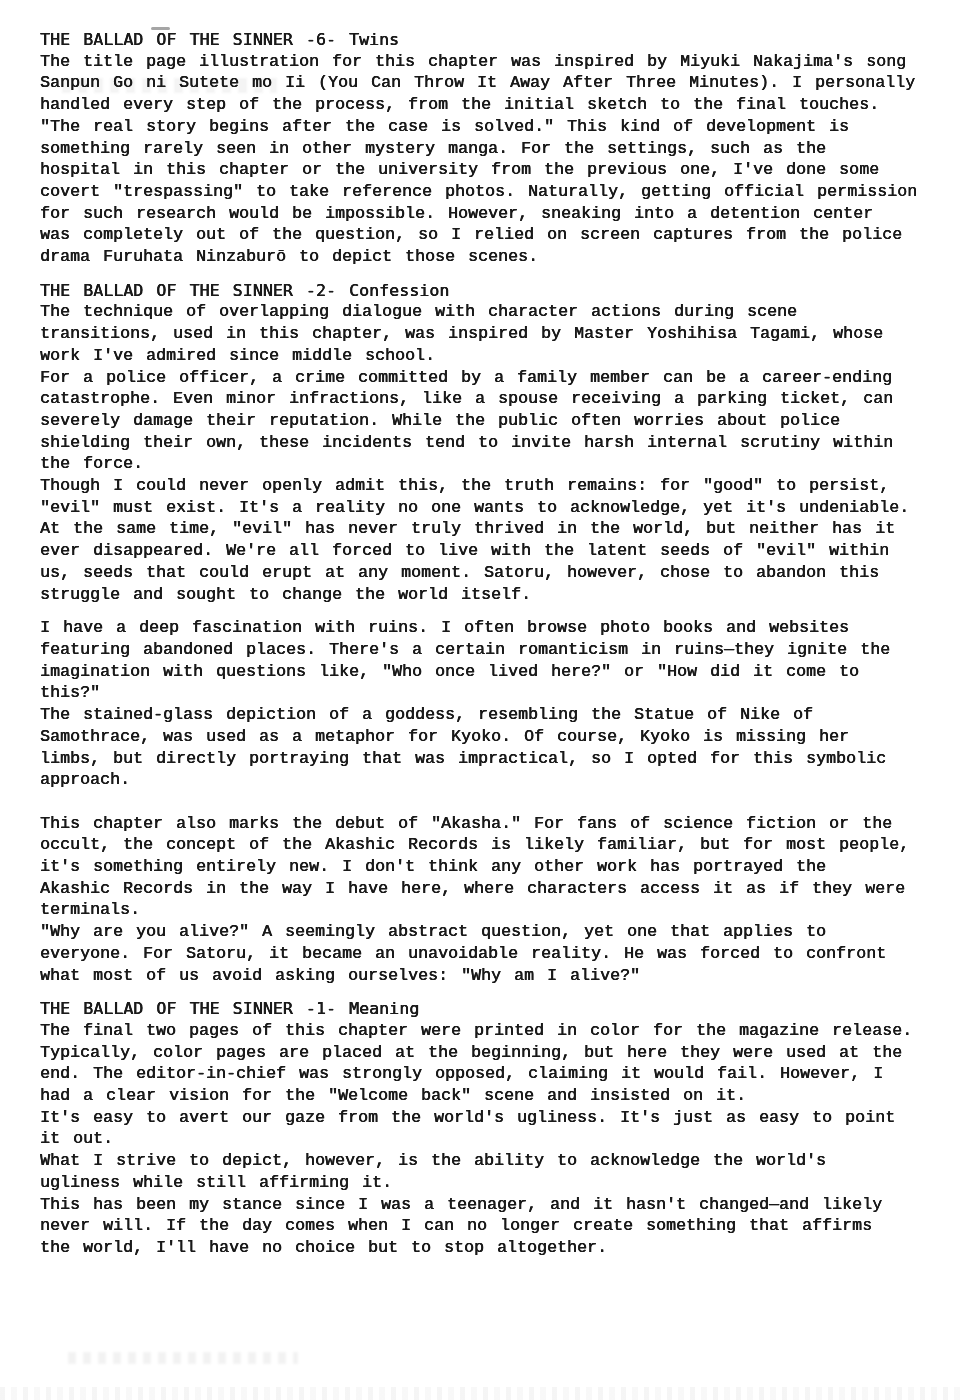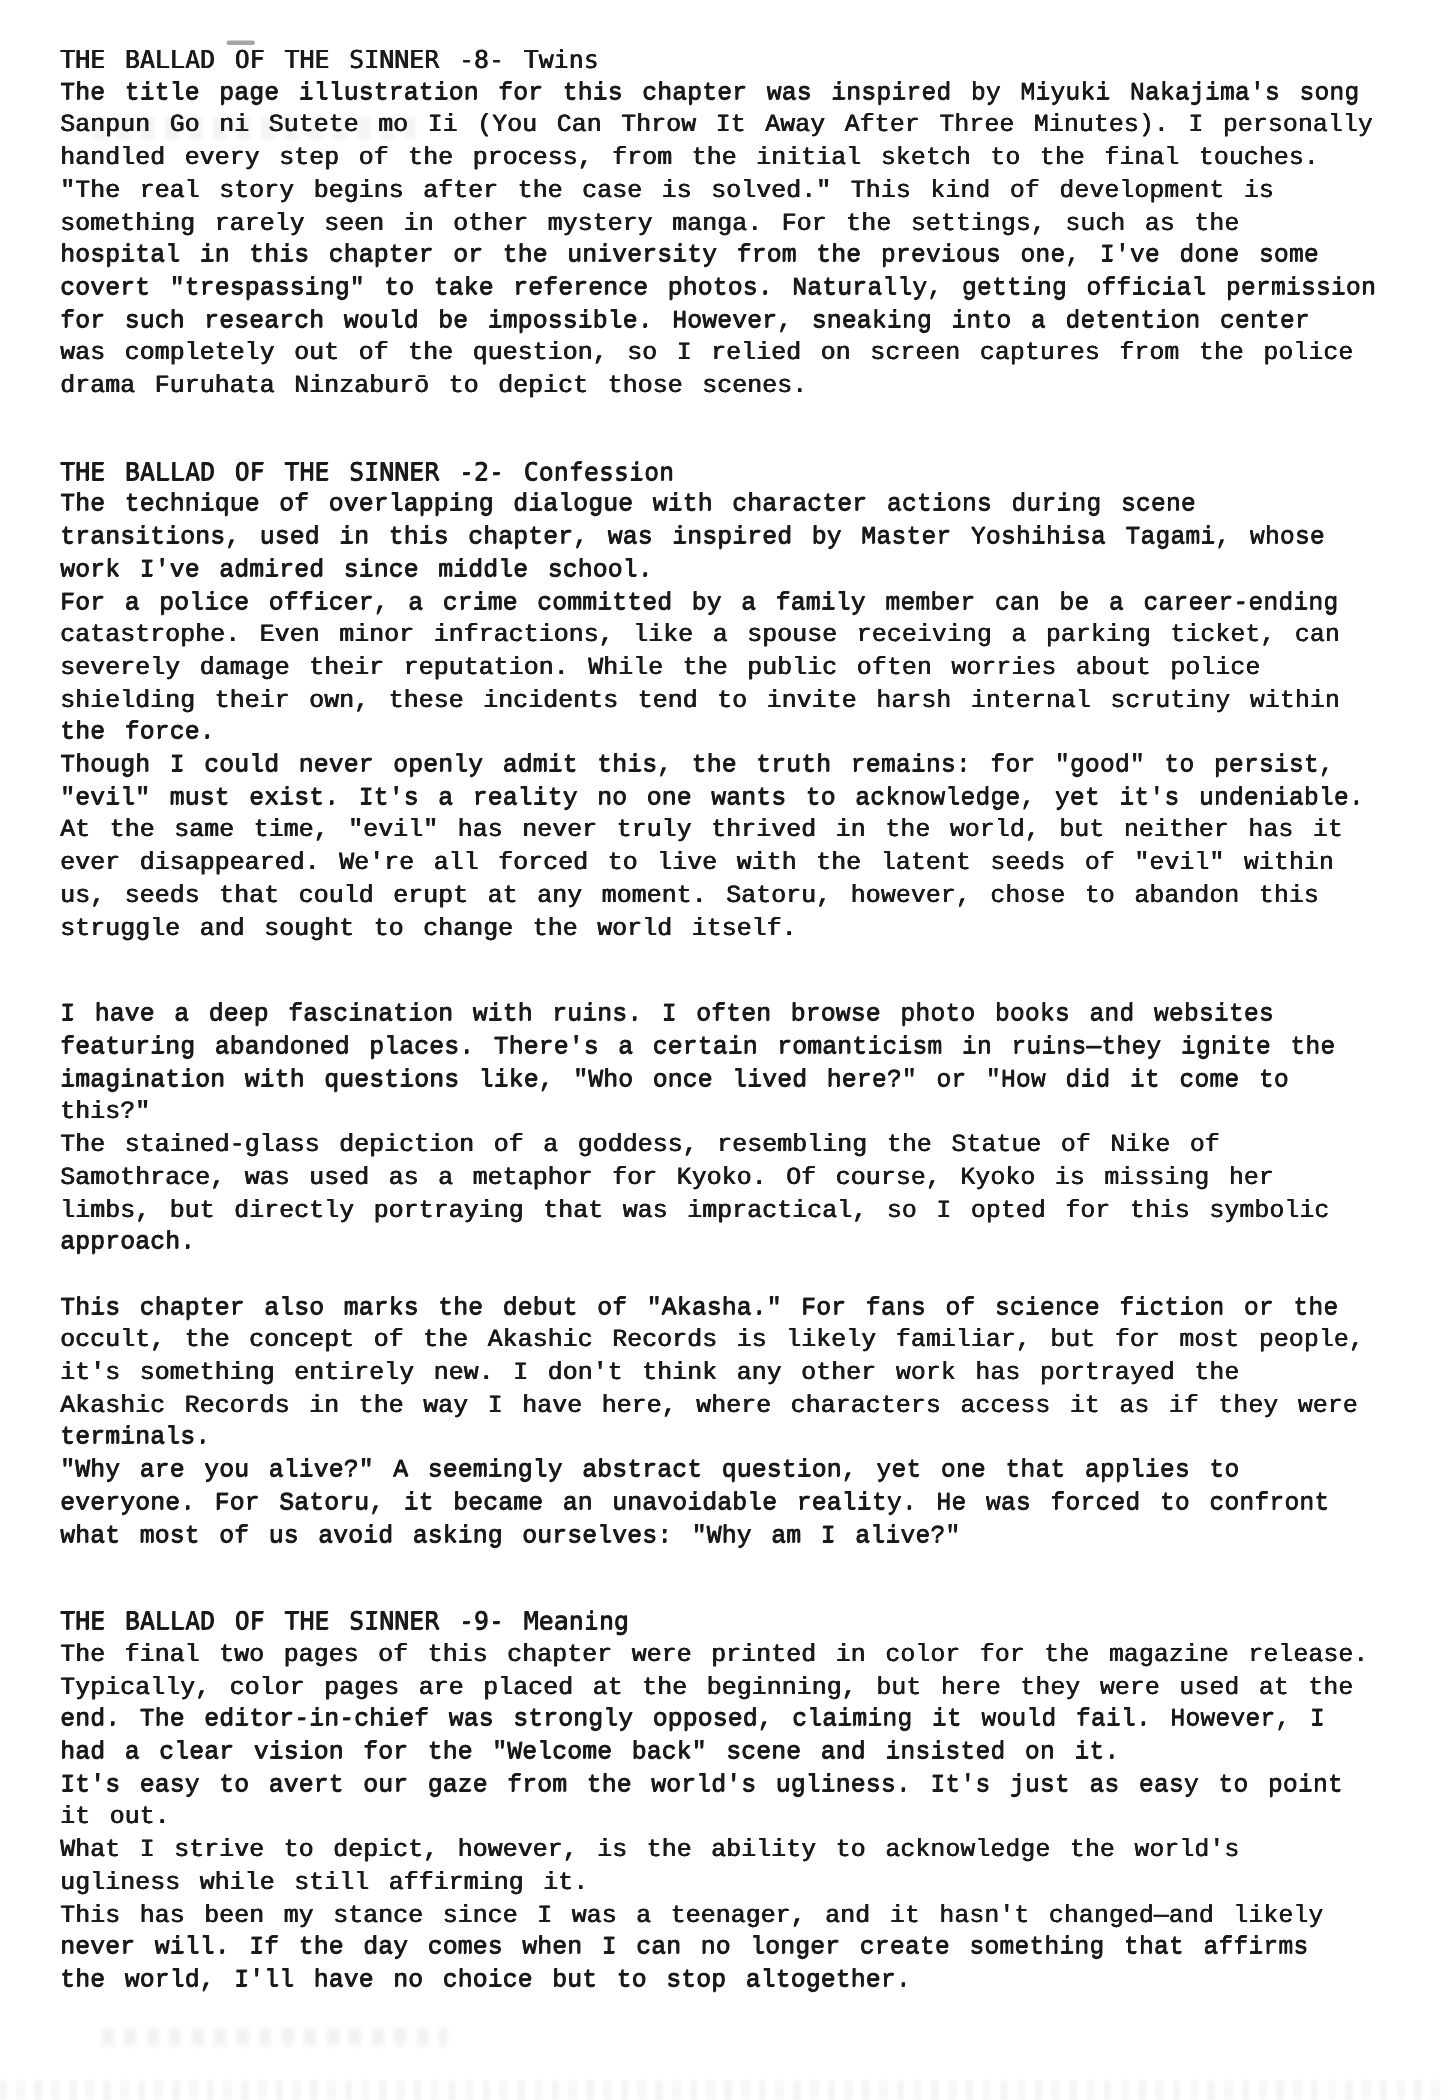--- a/index.html
+++ b/index.html
@@ -18,21 +18,21 @@
     height: 1400px;
     padding: 29px 18px 0 40px;
     background: var(--page-bg, #ffffff);
   }
   .doc-text {
     word-spacing: 3px;
     letter-spacing: 0.1px;
     
     text-shadow: 0.45px 0 0 currentColor, 0 0.35px 0 currentColor;
   }
-  .section + .section { margin-top: 36px; }
+  .section + .section { margin-top: 12px; }
   .section-title {
     font-size: inherit;
     font-weight: normal;
     white-space: pre;
   }
   .section-body {
     white-space: pre-wrap;
     font-family: Liberation Mono, monospace;
   }
   
@@ -68,21 +68,21 @@
 </style>
 </head>
 <body>
 
 <div class="page doc-text">
 
   <div class="artifact artifact-dash"></div>
   <div class="artifact artifact-smudge"></div>
 
   <div class="section">
-    <h2 class="section-title">THE BALLAD OF THE SINNER -8- Twins</h2>
+    <h2 class="section-title">THE BALLAD OF THE SINNER -6- Twins</h2>
     <div class="section-body">The title page illustration for this chapter was inspired by Miyuki Nakajima's song
 Sanpun Go ni Sutete mo Ii (You Can Throw It Away After Three Minutes). I personally
 handled every step of the process, from the initial sketch to the final touches.
 ″The real story begins after the case is solved.″ This kind of development is
 something rarely seen in other mystery manga. For the settings, such as the
 hospital in this chapter or the university from the previous one, I've done some
 covert ″trespassing″ to take reference photos. Naturally, getting official permission
 for such research would be impossible. However, sneaking into a detention center
 was completely out of the question, so I relied on screen captures from the police
 drama Furuhata Ninzaburō to depict those scenes.</div>
@@ -120,21 +120,21 @@
 occult, the concept of the Akashic Records is likely familiar, but for most people,
 it's something entirely new. I don't think any other work has portrayed the
 Akashic Records in the way I have here, where characters access it as if they were
 terminals.
 ″Why are you alive?″ A seemingly abstract question, yet one that applies to
 everyone. For Satoru, it became an unavoidable reality. He was forced to confront
 what most of us avoid asking ourselves: ″Why am I alive?″</div>
   </div>
 
   <div class="section">
-    <h2 class="section-title">THE BALLAD OF THE SINNER -9- Meaning</h2>
+    <h2 class="section-title">THE BALLAD OF THE SINNER -1- Meaning</h2>
     <div class="section-body">The final two pages of this chapter were printed in color for the magazine release.
 Typically, color pages are placed at the beginning, but here they were used at the
 end. The editor-in-chief was strongly opposed, claiming it would fail. However, I
 had a clear vision for the ″Welcome back″ scene and insisted on it.
 It's easy to avert our gaze from the world's ugliness. It's just as easy to point
 it out.
 What I strive to depict, however, is the ability to acknowledge the world's
 ugliness while still affirming it.
 This has been my stance since I was a teenager, and it hasn't changed—and likely
 never will. If the day comes when I can no longer create something that affirms

